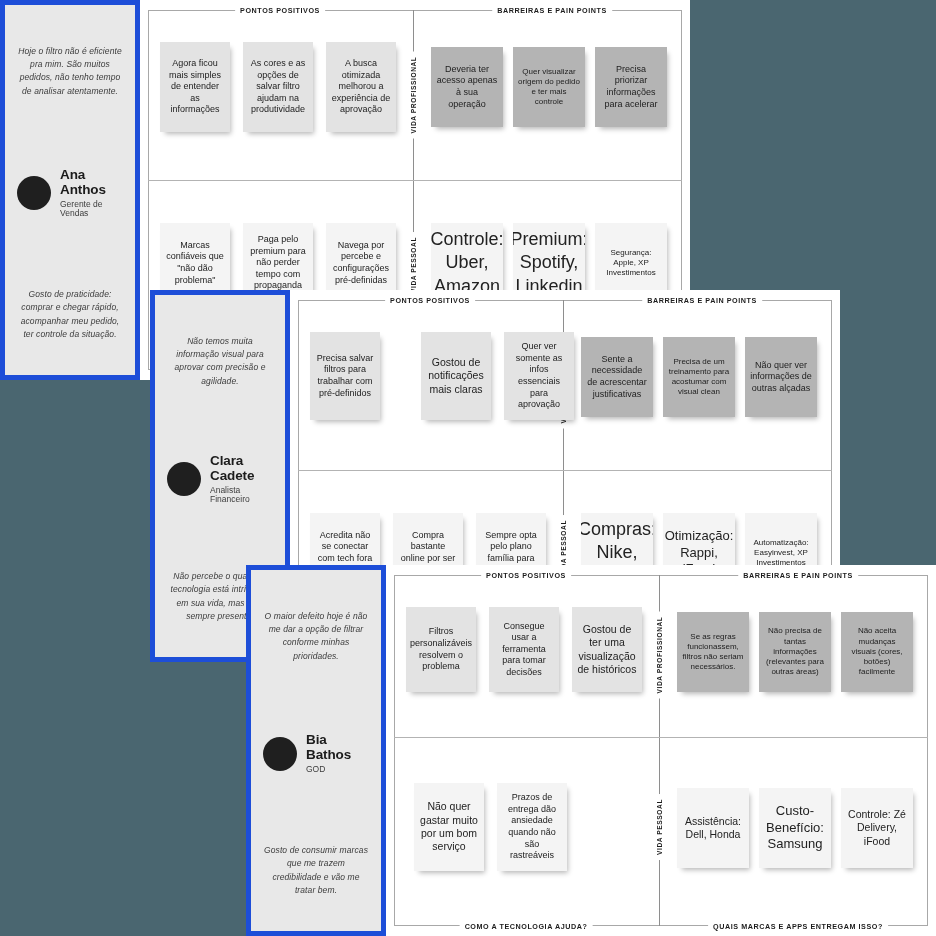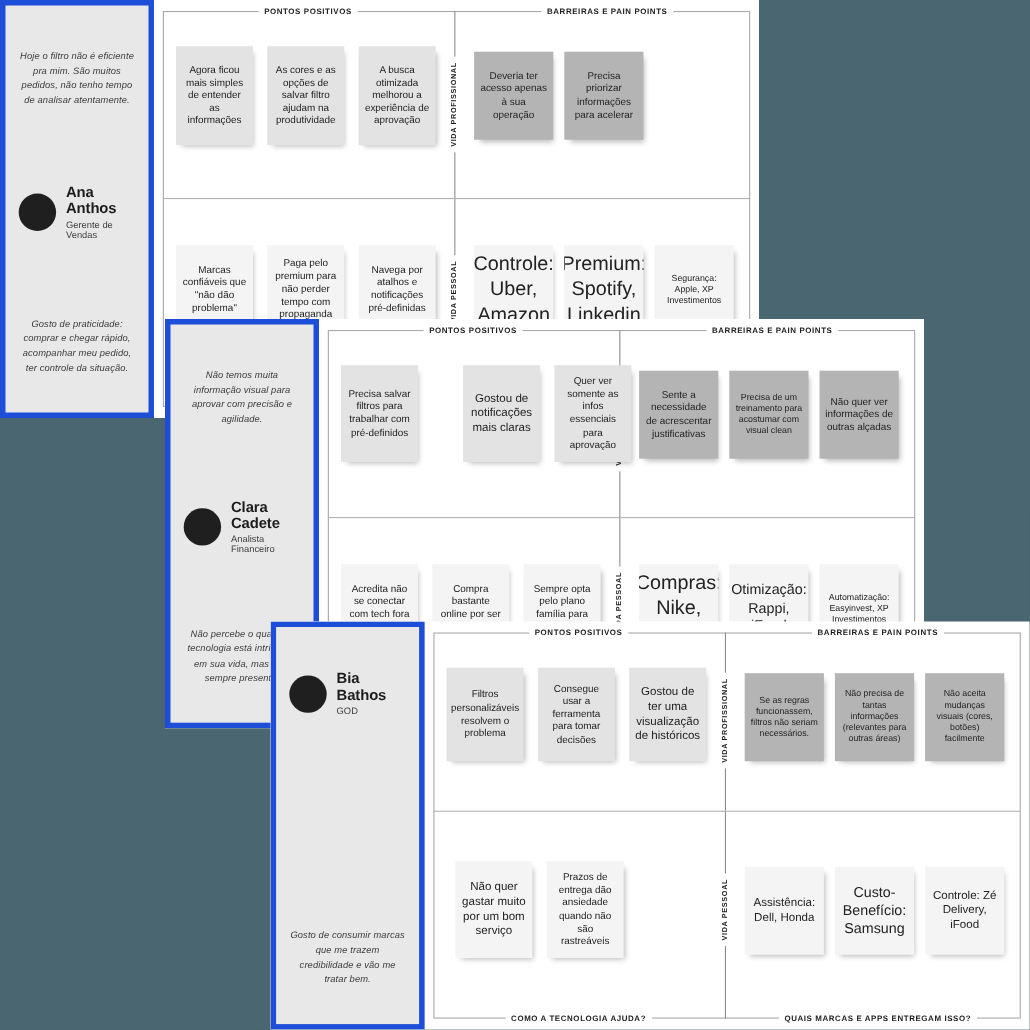--- a/index.html
+++ b/index.html
@@ -155,27 +155,28 @@
       <div class="cap-v" style="left:273px;top:265px;">VIDA PESSOAL</div>
 
       <div class="note-row" style="left:20px;top:42px;gap:13px;">
         <div class="note light fs-s" style="width:70px;height:90px;">Agora ficou mais simples de entender as informações</div>
         <div class="note light fs-s" style="width:70px;height:90px;">As cores e as opções de salvar filtro ajudam na produtividade</div>
         <div class="note light fs-s" style="width:70px;height:90px;">A busca otimizada melhorou a experiência de aprovação</div>
       </div>
 
       <div class="note-row" style="left:291px;top:47px;gap:10px;">
         <div class="note dark fs-s" style="width:72px;height:80px;">Deveria ter acesso apenas à sua operação</div>
+        <div class="note dark fs-xs" style="width:72px;height:80px;">Quer visualizar origem do pedido e ter mais controle</div>
         <div class="note dark fs-s" style="width:72px;height:80px;">Precisa priorizar informações para acelerar</div>
       </div>
 
       <div class="note-row" style="left:20px;top:223px;gap:13px;">
         <div class="note pale fs-s" style="width:70px;height:80px;">Marcas confiáveis que "não dão problema"</div>
         <div class="note pale fs-s" style="width:70px;height:80px;">Paga pelo premium para não perder tempo com propaganda</div>
-        <div class="note pale fs-s" style="width:70px;height:80px;">Navega por atalhos e notificações pré-definidas</div>
+        <div class="note pale fs-s" style="width:70px;height:80px;">Navega por percebe e configurações pré-definidas</div>
       </div>
 
       <div class="note-row" style="left:291px;top:223px;gap:10px;">
         <div class="note pale fs-xl" style="width:72px;height:80px;">Controle: Uber, Amazon</div>
         <div class="note pale fs-xl" style="width:72px;height:80px;">Premium: Spotify, Linkedin</div>
         <div class="note pale fs-xs" style="width:72px;height:80px;">Segurança: Apple, XP Investimentos</div>
       </div>
     </div>
   </div>
 </div>
@@ -229,20 +230,21 @@
         <div class="note pale fs-xs" style="width:72px;height:80px;">Automatização: Easyinvest, XP Investimentos</div>
       </div>
     </div>
   </div>
 </div>
 
 <div class="persona-card" style="left:246px;top:565px;width:690px;height:371px;">
   <div class="card-inner">
 
     <div class="sidebar" style="width:140px;">
+      <div class="quote">O maior defeito hoje é não me dar a opção de filtrar conforme minhas prioridades.</div>
       <div class="persona-id">
         <div class="avatar"></div>
         <div class="persona-text">
           <span class="persona-name">Bia Bathos</span>
           <span class="persona-role">GOD</span>
         </div>
       </div>
       <div class="quote">Gosto de consumir marcas que me trazem credibilidade e vão me tratar bem.</div>
     </div>
 

